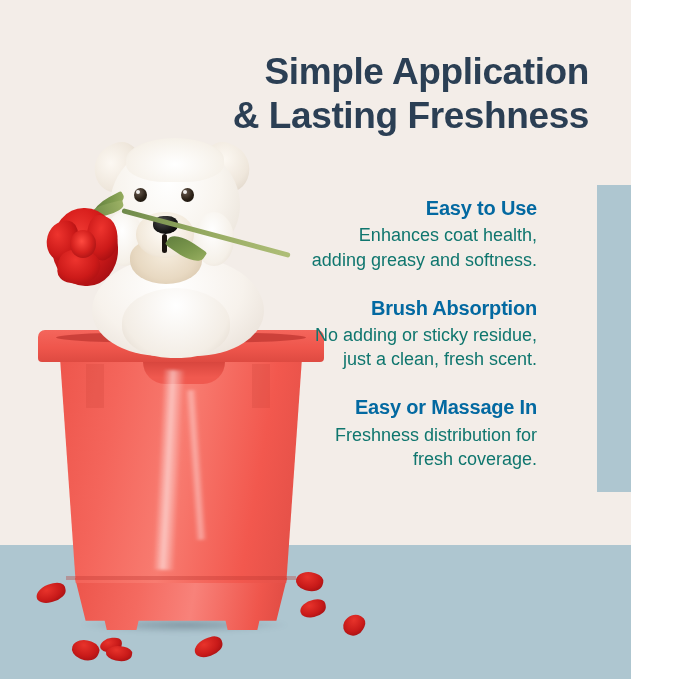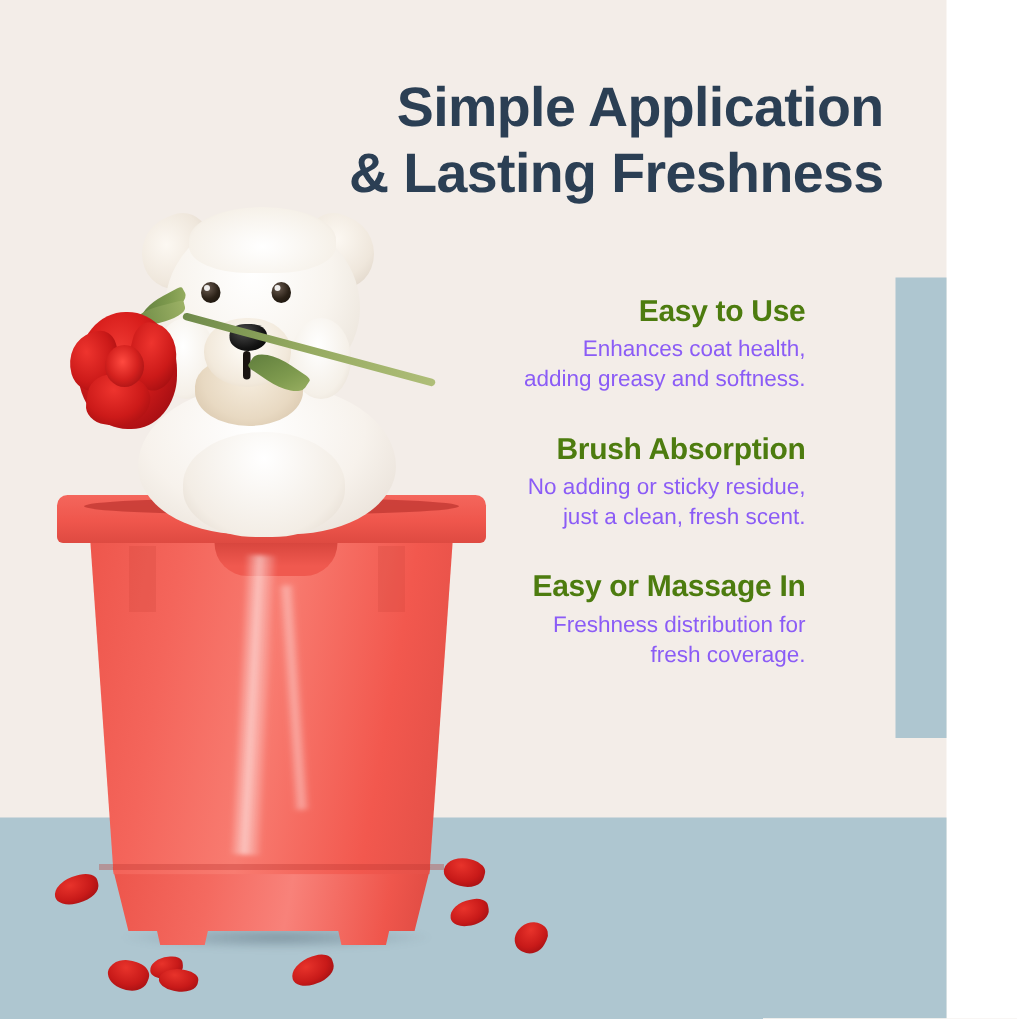--- a/index.html
+++ b/index.html
@@ -35,25 +35,25 @@
   }
 
   
   #features{
     position:absolute; right:94px; top:196px; width:250px;
     text-align:right;
   }
   .feature{ margin-bottom:24px; }
   .feature:last-child{ margin-bottom:0; }
   .f-title{
-    color:#4d7c0f; font-size:20px; font-weight:bold;
+    color:#0369a1; font-size:20px; font-weight:bold;
     line-height:1.22; letter-spacing:-0.2px; white-space:nowrap;
   }
   .f-desc{
-    color:#8b5cf6; font-size:15px; font-weight:400;
+    color:#0f766e; font-size:18px; font-weight:400;
     line-height:1.34; margin-top:3px;
   }
   .f-desc span{ display:block; white-space:nowrap; }
 
   
   #scene{ position:absolute; left:0; top:0; width:679px; height:679px; }
 
   
   #bin{ position:absolute; left:38px; top:330px; width:286px; height:300px; }
 

